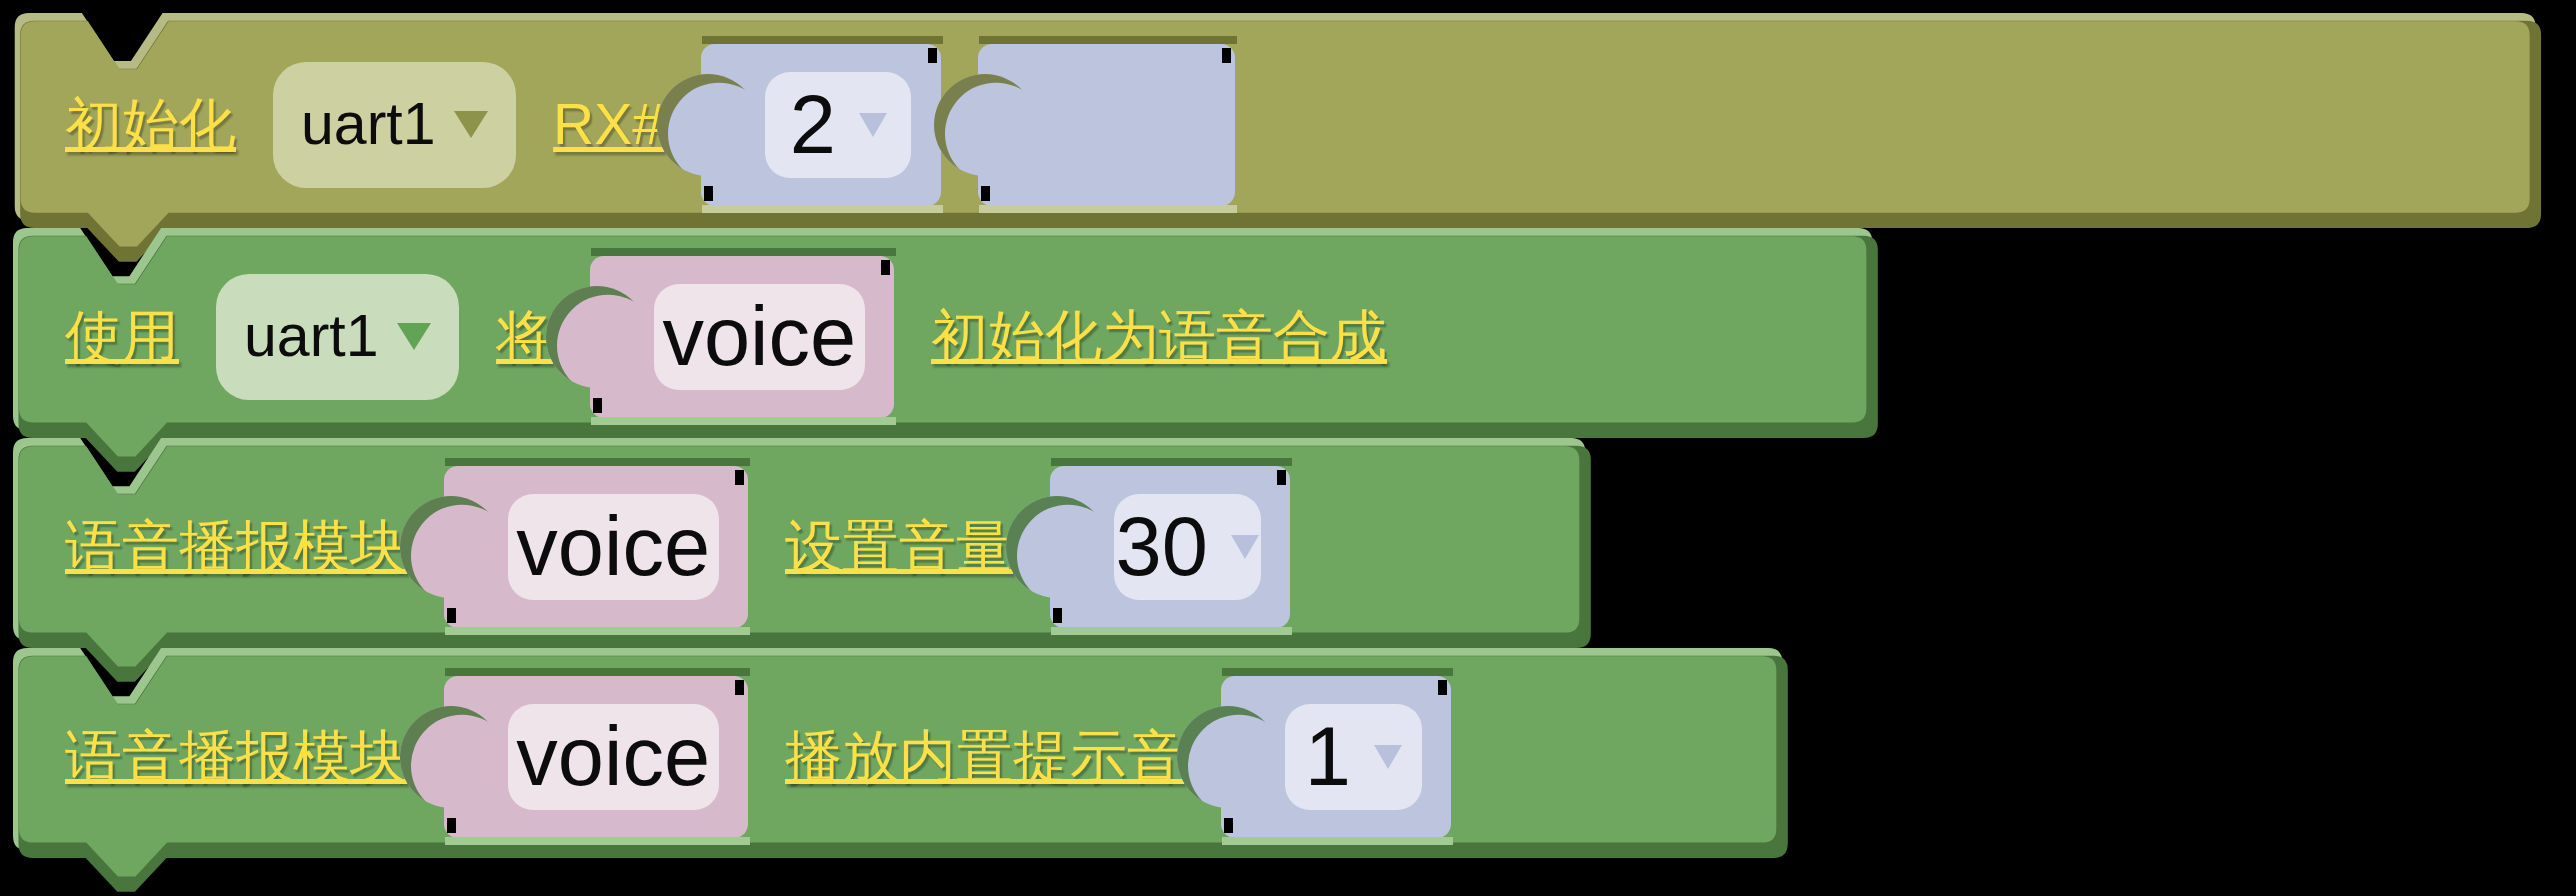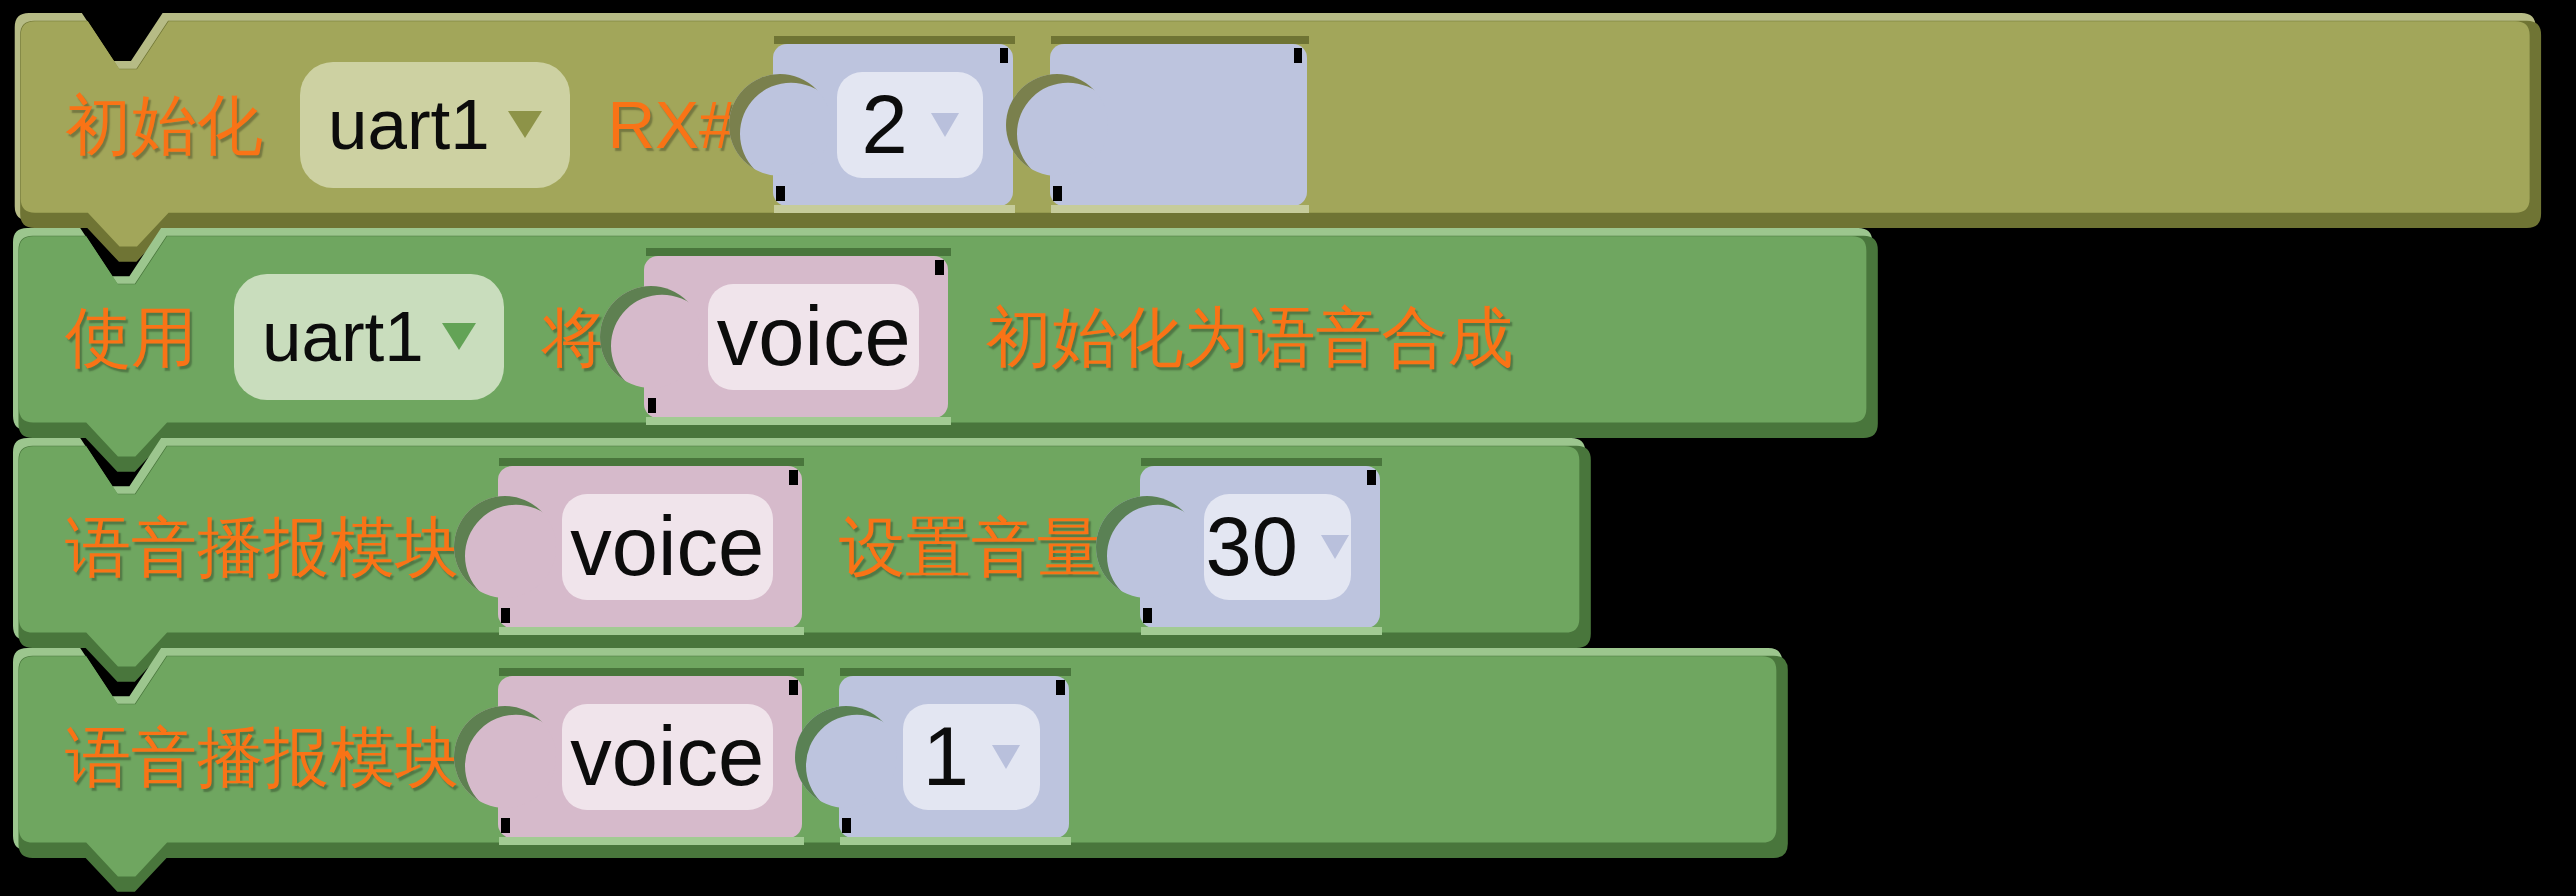--- a/index.html
+++ b/index.html
@@ -11,30 +11,31 @@
   }
   .workspace{position:absolute;inset:0;}
   
   .block{position:absolute;left:13px;}
   .block svg.block-shape{position:absolute;left:0;top:0;overflow:visible;pointer-events:none;}
   .row{
     position:absolute;left:0;top:7.7px;right:0;height:100%;
     display:flex;align-items:center;gap:37px;padding-left:52px;
   }
   .lbl{
-    font-size:66px;color:#f97316;white-space:nowrap;line-height:1;
+    font-size:57px;color:#fde047;white-space:nowrap;line-height:1;
     text-shadow:2.2px 3.3px 1.6px rgba(0,0,0,0.28);
     position:relative;
+    text-decoration:underline;
   }
   
   .dd{
     height:126px;border-radius:33px;display:flex;align-items:center;
     padding:0 28px;gap:18.6px;position:relative;flex:none;
   }
-  .dd .ddt{font-size:71px;color:#0c0c0c;line-height:1;white-space:nowrap;}
+  .dd .ddt{font-size:59px;color:#0c0c0c;line-height:1;white-space:nowrap;}
   .arr{width:0;height:0;border-left:17px solid transparent;border-right:17px solid transparent;border-top:27px solid #888;flex:none;}
   .dd-olive{background:var(--olive_field);}
   .dd-olive .arr{border-top-color:var(--olive_arrow);}
   .dd-green{background:var(--green_field);}
   .dd-green .arr{border-top-color:var(--green_arrow);}
   
   .val{
     height:162px;border-radius:14px;position:relative;flex:none;
     display:block;
   }
@@ -178,20 +179,21 @@
       <span class="val val-pink sock-green w-voice">
         <i class="bulge"></i>
         <i class="sock-top"></i>
         <i class="sock-bot"></i>
         <span class="field">
             <span class="ft">voice</span>
           </span>
         <i class="tick t1"></i>
         <i class="tick t2"></i>
       </span>
+      <span class="lbl">播放内置提示音</span>
       <span class="val val-lav sock-green w-1">
         <i class="bulge"></i>
         <i class="sock-top"></i>
         <i class="sock-bot"></i>
         <span class="field">
           <span class="ft">1</span>
           <i class="arr"></i>
         </span>
         <i class="tick t1"></i>
         <i class="tick t2"></i>

